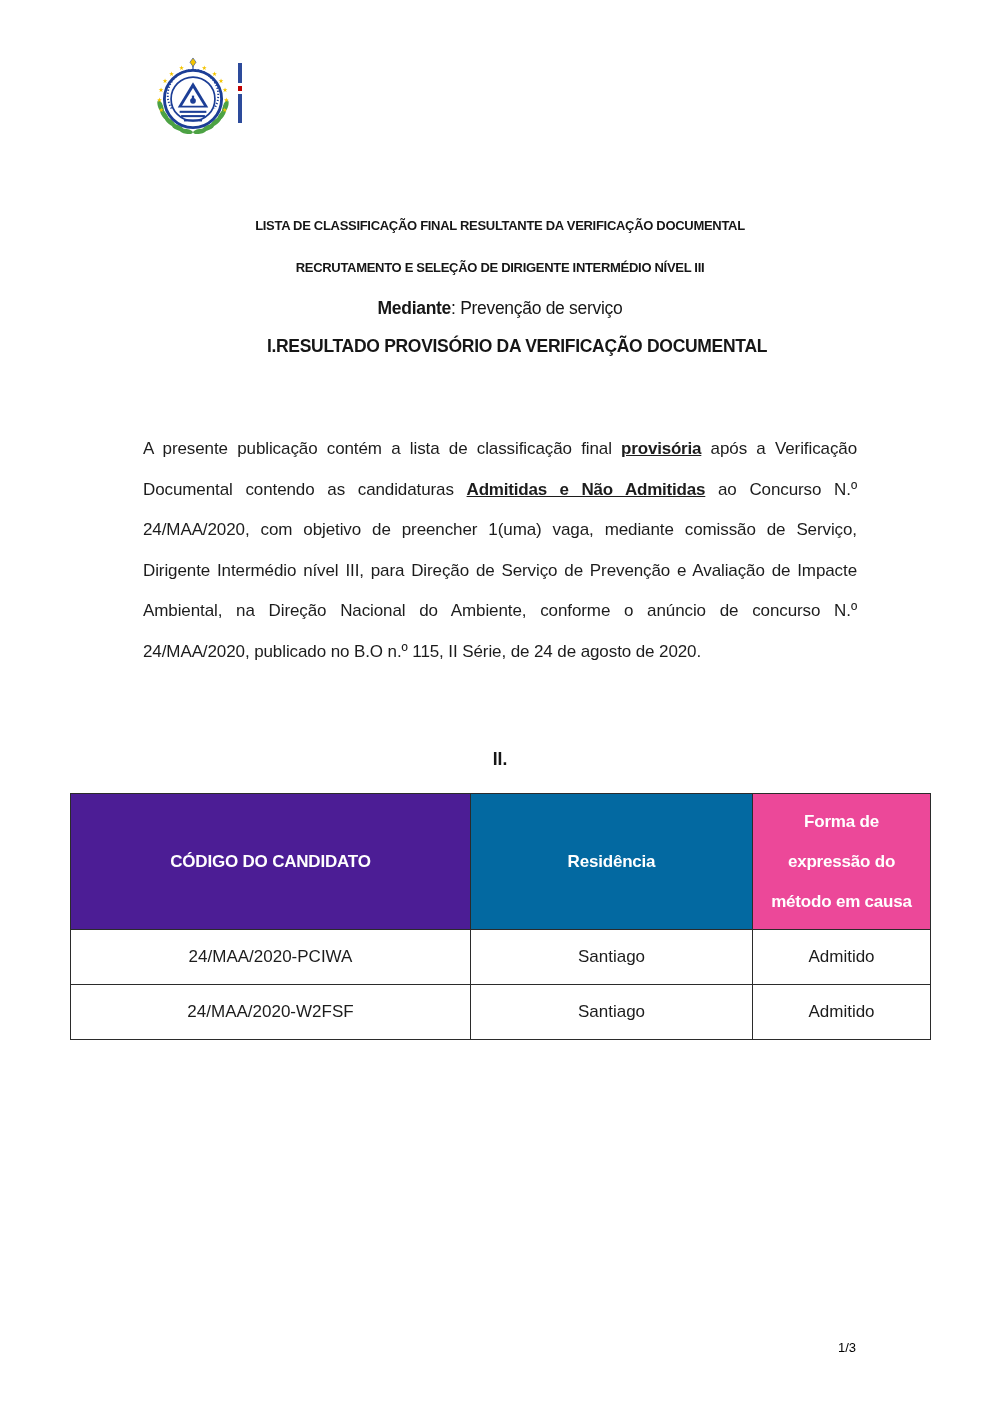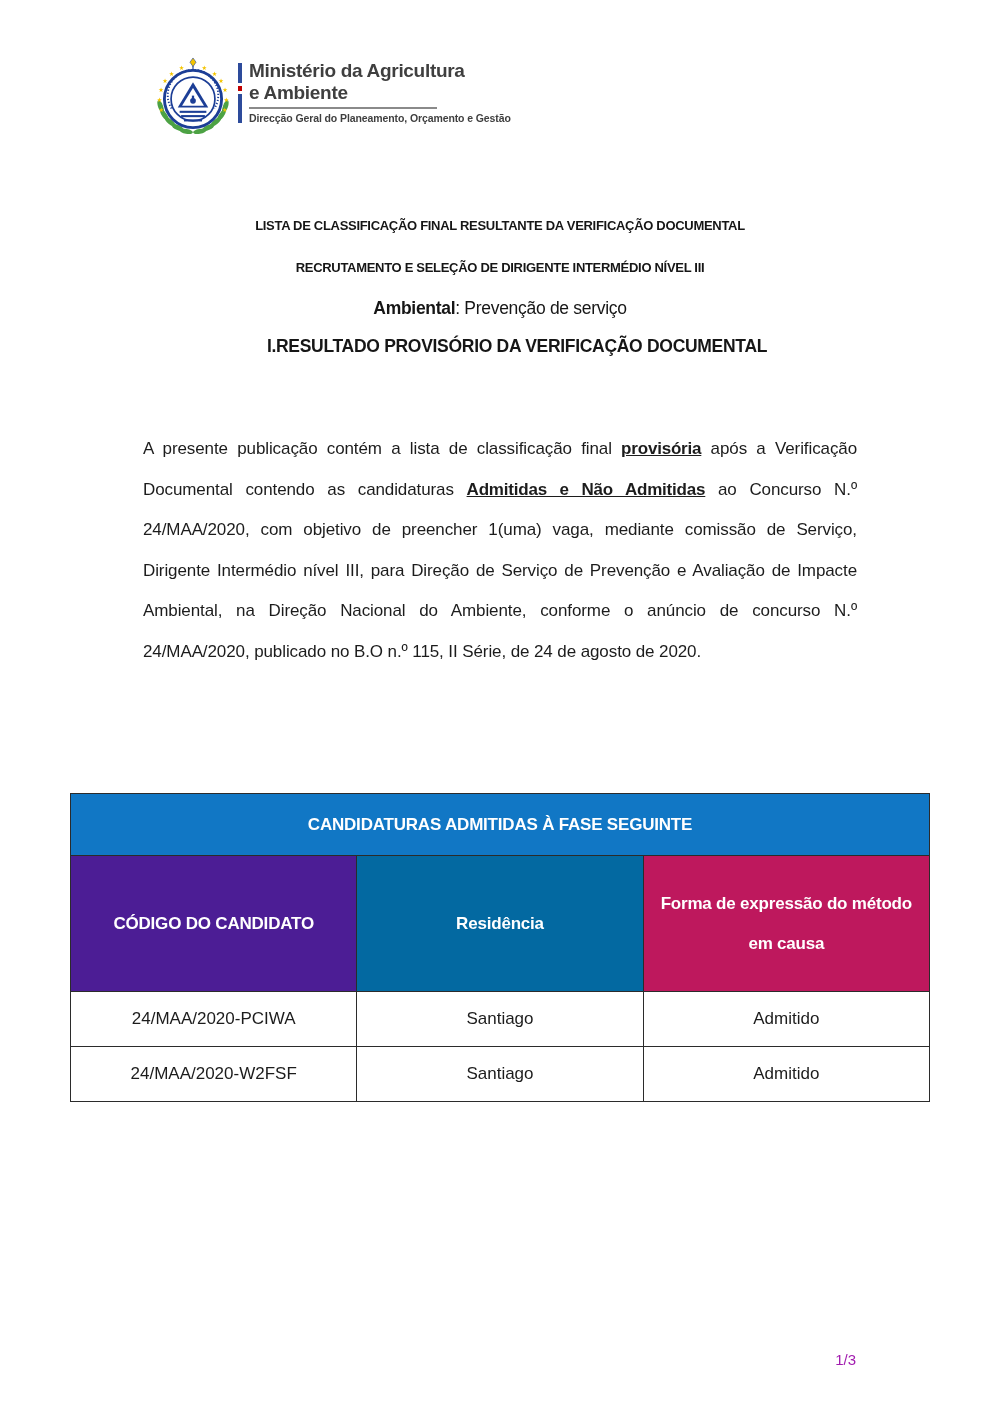--- a/index.html
+++ b/index.html
@@ -71,21 +71,21 @@
     background:#1177c5; color:#ffffff; font-weight:bold;
     font-size:17px; letter-spacing:-0.2px;
   }
   .caption-row td { height:62px; }
   .header-row th { height:136px; line-height:40px; padding:0 8px; }
   .data-row td { height:55px; font-size:17px; color:#1c1c1c; }
 
   
   .page-num {
     position:absolute; top:1340px; right:144px;
-    font-size:15px; color:#a21caf;margin-top:11px;
+    font-size:13px; color:#000000;
   }
 </style>
 </head>
 <body>
 
 <div class="page">
 
   <div class="logo">
     <svg class="logo-emblem" viewBox="0 0 90 86" xmlns="http://www.w3.org/2000/svg">
 
@@ -141,51 +141,43 @@
     </svg>
 
     <div class="logo-bar">
       <div class="b1"></div>
         <div class="gap"></div>
         <div class="b2"></div>
         <div class="gap"></div>
         <div class="b3"></div>
     </div>
 
-    <div class="logo-text">
-      <div class="logo-title">Ministério da Agricultura</div>
-      <div class="logo-title">e Ambiente</div>
-      <div class="logo-rule"></div>
-      <div class="logo-dept">Direcção Geral do Planeamento, Orçamento e Gestão</div>
-    </div>
   </div>
 
   <div class="title-block">
     <div class="title-line">LISTA DE CLASSIFICAÇÃO FINAL RESULTANTE DA VERIFICAÇÃO DOCUMENTAL</div>
     <div class="title-line">RECRUTAMENTO E SELEÇÃO DE DIRIGENTE INTERMÉDIO NÍVEL III</div>
-    <div class="sub-line"><span class="lbl">Ambiental</span><span>: Prevenção de serviço</span></div>
+    <div class="sub-line"><span class="lbl">Mediante</span><span>: Prevenção de serviço</span></div>
     <div class="section-i">
       <span class="num">I.</span><span class="txt">RESULTADO PROVISÓRIO DA VERIFICAÇÃO DOCUMENTAL</span>
     </div>
   </div>
 
   <div class="para">
     <span>A presente publicação contém a lista de classificação final </span><b>provisória</b><span> após a Verificação Documental contendo as candidaturas </span><b>Admitidas e Não Admitidas</b><span> ao Concurso N.º 24/MAA/2020, com objetivo de preencher 1(uma) vaga, mediante comissão de Serviço, Dirigente Intermédio nível III, para Direção de Serviço de Prevenção e Avaliação de Impacte Ambiental, na Direção Nacional do Ambiente, conforme o anúncio de concurso N.º 24/MAA/2020, publicado no B.O n.º 115, II Série, de 24 de agosto de 2020.</span>
   </div>
 
+  <div class="section-ii">II.</div>
 
   <table class="tbl">
     <tbody>
-      <tr class="caption-row">
-        <td class="th-blue" colspan="3" style="background: rgb(17, 119, 197);">CANDIDATURAS ADMITIDAS À FASE SEGUINTE</td>
-      </tr>
       <tr class="header-row">
         <th class="th-blue col1" style="background: #4c1d95;">CÓDIGO DO CANDIDATO</th>
         <th class="th-blue col2" style="background: #0369a1;">Residência</th>
-        <th class="th-blue col3" style="background: #be185d;">Forma de expressão do método em causa</th>
+        <th class="th-blue col3" style="background: #ec4899;">Forma de expressão do método em causa</th>
       </tr>
       <tr class="data-row">
         <td>24/MAA/2020-PCIWA</td>
         <td>Santiago</td>
         <td>Admitido</td>
       </tr>
       <tr class="data-row">
         <td>24/MAA/2020-W2FSF</td>
         <td>Santiago</td>
         <td>Admitido</td>

